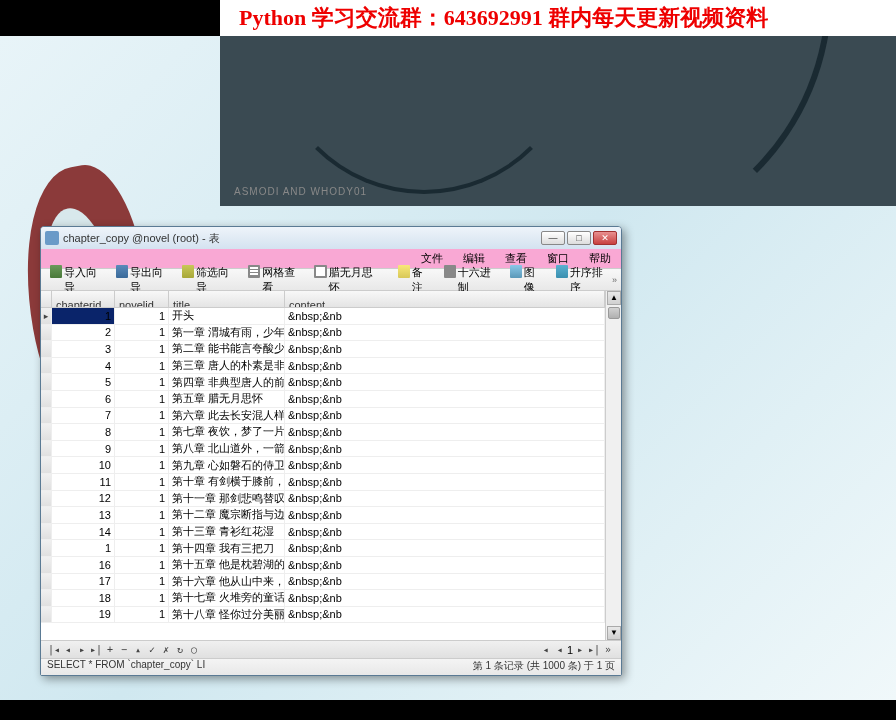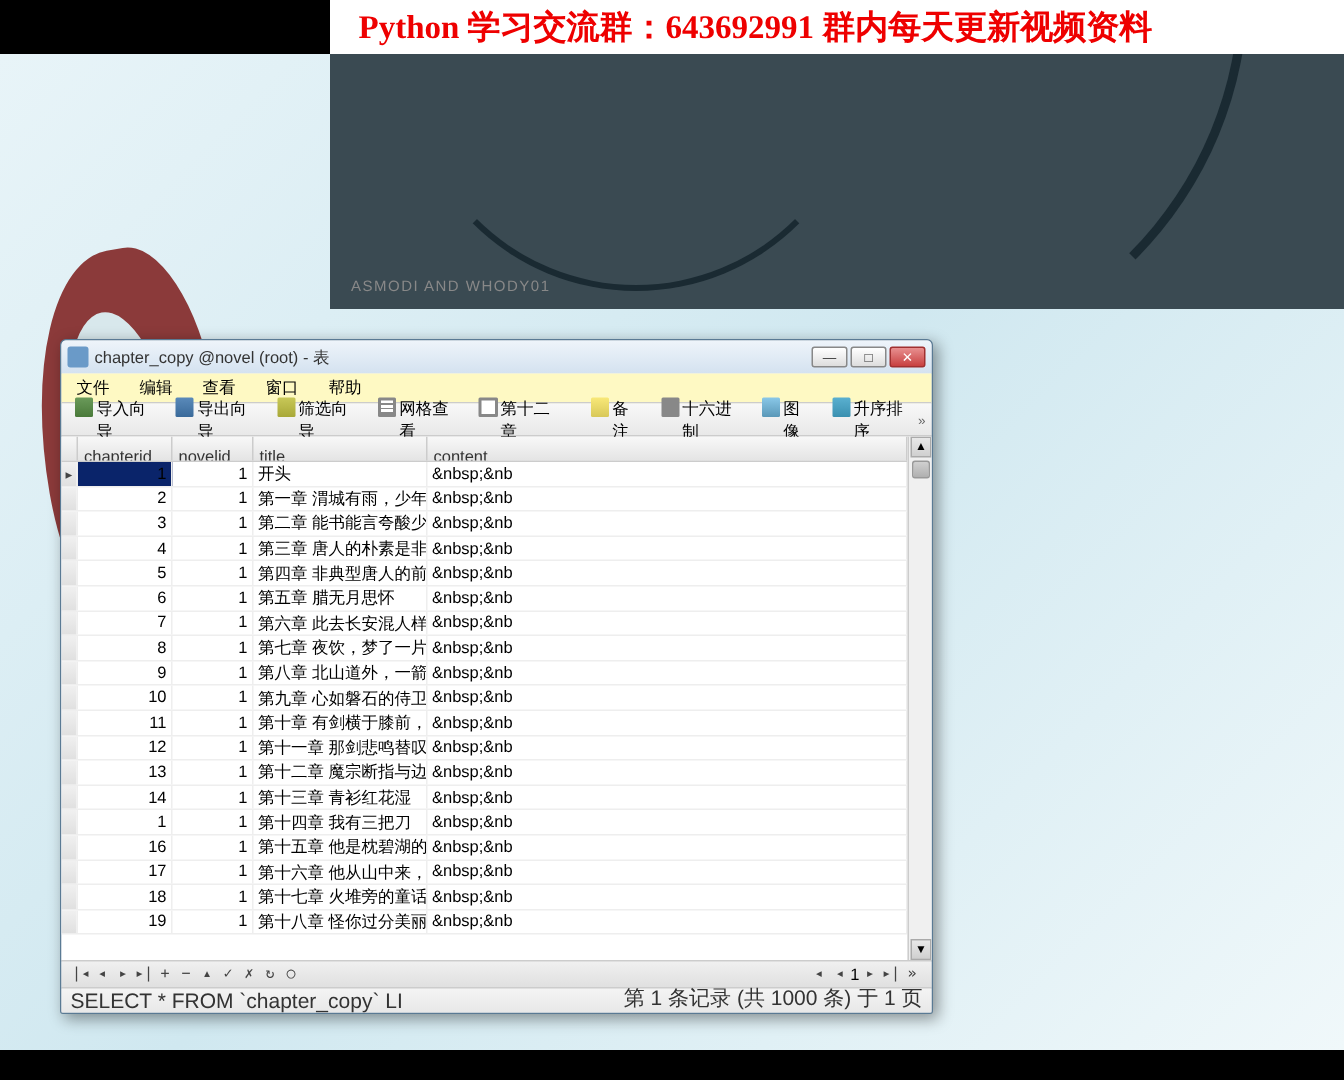--- a/index.html
+++ b/index.html
@@ -13,21 +13,21 @@
   .swirl::after { content: ""; position: absolute; width: 300px; height: 300px; border: 4px solid #1a2a32; border-radius: 50%; top: -150px; left: 50px; border-color: transparent transparent #1a2a32 transparent; }
   .swirl-label { position: absolute; top: 150px; left: 234px; font-size: 10px; color: #888; letter-spacing: 1px; z-index: 2; }
   .redshape { position: absolute; top: 130px; left: 30px; width: 120px; height: 280px; background: #8b3a3a; border-radius: 60% 40% 50% 50%; transform: rotate(-10deg); z-index: 1; }
   .redshape::after { content: ""; position: absolute; top: 40px; left: 20px; width: 70px; height: 180px; background: #d8e8ec; border-radius: 50%; }
   .window { position: absolute; top: 190px; left: 40px; width: 582px; height: 450px; background: #f4f4f4; border: 1px solid #5a7a94; border-radius: 4px 4px 2px 2px; box-shadow: 3px 3px 10px rgba(0,0,0,0.4); z-index: 10; display: flex; flex-direction: column; }
   .titlebar { height: 22px; background: linear-gradient(#eef4fa, #d4e2f0); border-radius: 3px 3px 0 0; display: flex; align-items: center; padding: 0 4px; font-size: 11px; color: #333; }
   .title-icon { width: 14px; height: 14px; background: #6a9ac8; margin-right: 4px; border-radius: 2px; }
   .title-text { flex: 1; }
   .winbtn { width: 24px; height: 14px; margin-left: 2px; border: 1px solid #888; background: linear-gradient(#fff,#ddd); font-size: 9px; text-align: center; line-height: 12px; border-radius: 2px; cursor: pointer; }
   .winbtn.close { background: linear-gradient(#e89090,#c84040); color: #fff; border-color: #a03030; }
-  .menubar { height: 20px; background: #fef9c3; border-bottom: 1px solid #ccc; display: flex; font-size: 11px; }
+  .menubar { height: 20px; background: #f9a8d4; border-bottom: 1px solid #ccc; display: flex; font-size: 11px; justify-content: flex-end; }
   .menuitem { padding: 2px 10px; cursor: pointer; }
   .toolbar { height: 22px; background: linear-gradient(#f8f8f8,#e8e8e8); border-bottom: 1px solid #ccc; display: flex; align-items: center; font-size: 11px; padding: 0 4px; position: relative; }
   .tbtn { display: flex; align-items: flex-start; padding: 1px 5px; cursor: pointer; margin-right: 2px; }
   .ticon { width: 13px; height: 13px; margin-right: 2px; display: inline-block; border-radius: 1px; }
   .ticon.imp { background: linear-gradient(#6a9a5a,#4a7a3a); }
   .ticon.exp { background: linear-gradient(#5a8aba,#3a6a9a); }
   .ticon.flt { background: linear-gradient(#c8c858,#a8a838); }
   .ticon.grd { background: #888; position: relative; }
   .ticon.grd::after { content: ""; position: absolute; inset: 2px; background: repeating-linear-gradient(#fff 0 2px,#888 2px 3px); }
   .ticon.frm { border: 2px solid #888; background: #fff; }
@@ -49,21 +49,21 @@
   .gc1 { width: 63px; justify-content: flex-end; }
   .gc2 { width: 54px; justify-content: flex-end; }
   .gc3 { width: 116px; }
   .gc4 { flex: 1; }
   .vscroll { width: 16px; background: #f0f0f0; border-left: 1px solid #ccc; position: relative; }
   .vthumb { position: absolute; top: 16px; left: 2px; width: 12px; height: 12px; background: linear-gradient(#d0d0d0,#b0b0b0); border: 1px solid #999; border-radius: 2px; }
   .vbtn { position: absolute; left: 1px; width: 14px; height: 14px; background: linear-gradient(#e8e8e8,#d0d0d0); border: 1px solid #aaa; font-size: 8px; text-align: center; line-height: 12px; }
   .navbar { height: 18px; background: linear-gradient(#f0f0f0,#e0e0e0); border-top: 1px solid #ccc; display: flex; align-items: center; padding: 0 6px; font-size: 11px; }
   .navbtn { width: 14px; text-align: center; cursor: pointer; color: #444; font-family: monospace; font-size: 10px; }
   .navspacer { flex: 1; }
-  .statusbar { height: 17px; background: linear-gradient(#f4f4f4,#e8e8e8); border-top: 1px solid #ccc; display: flex; align-items: flex-end; padding: 0 6px; font-size: 14px; color: #333; }
+  .statusbar { height: 17px; background: linear-gradient(#f4f4f4,#e8e8e8); border-top: 1px solid #ccc; display: flex; align-items: flex-start; padding: 0 6px; font-size: 10px; color: #333; }
   .statusbar .st-right { margin-left: auto; }
   .taskbar { position: absolute; bottom: 0; left: 0; width: 896px; height: 20px; background: #000; }
 </style>
 </head>
 <body>
 
 <div class="banner">
   <div class="banner-left"></div>
   <div class="banner-text">Python 学习交流群：643692991 群内每天更新视频资料</div>
 </div>
@@ -102,21 +102,21 @@
       <div class="tbtn">
           <span class="ticon flt"></span>
           <span>筛选向导</span>
         </div>
       <div class="tbtn">
           <span class="ticon grd"></span>
           <span>网格查看</span>
         </div>
       <div class="tbtn">
           <span class="ticon frm"></span>
-          <span>第十二章</span>
+          <span>腊无月思怀</span>
         </div>
       <div style="width:8px"></div>
       <div class="tbtn">
           <span class="ticon nte"></span>
           <span>备注</span>
         </div>
       <div class="tbtn">
           <span class="ticon hex"></span>
           <span>十六进制</span>
         </div>

